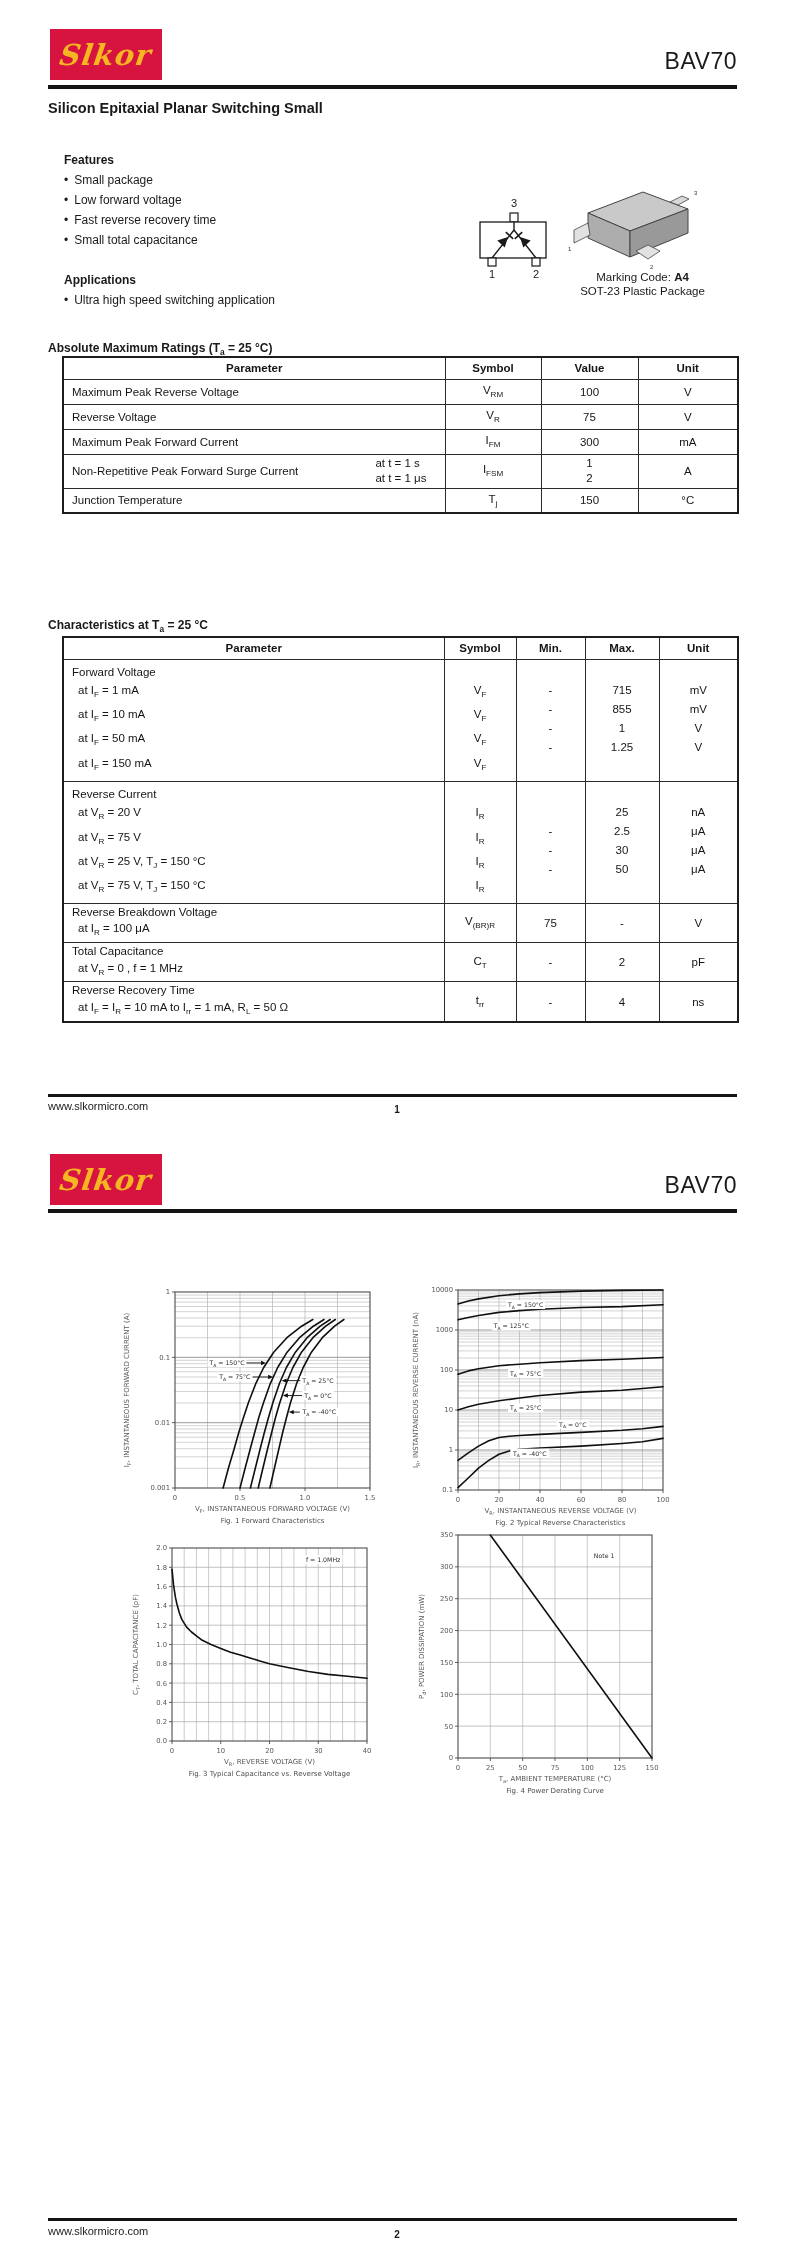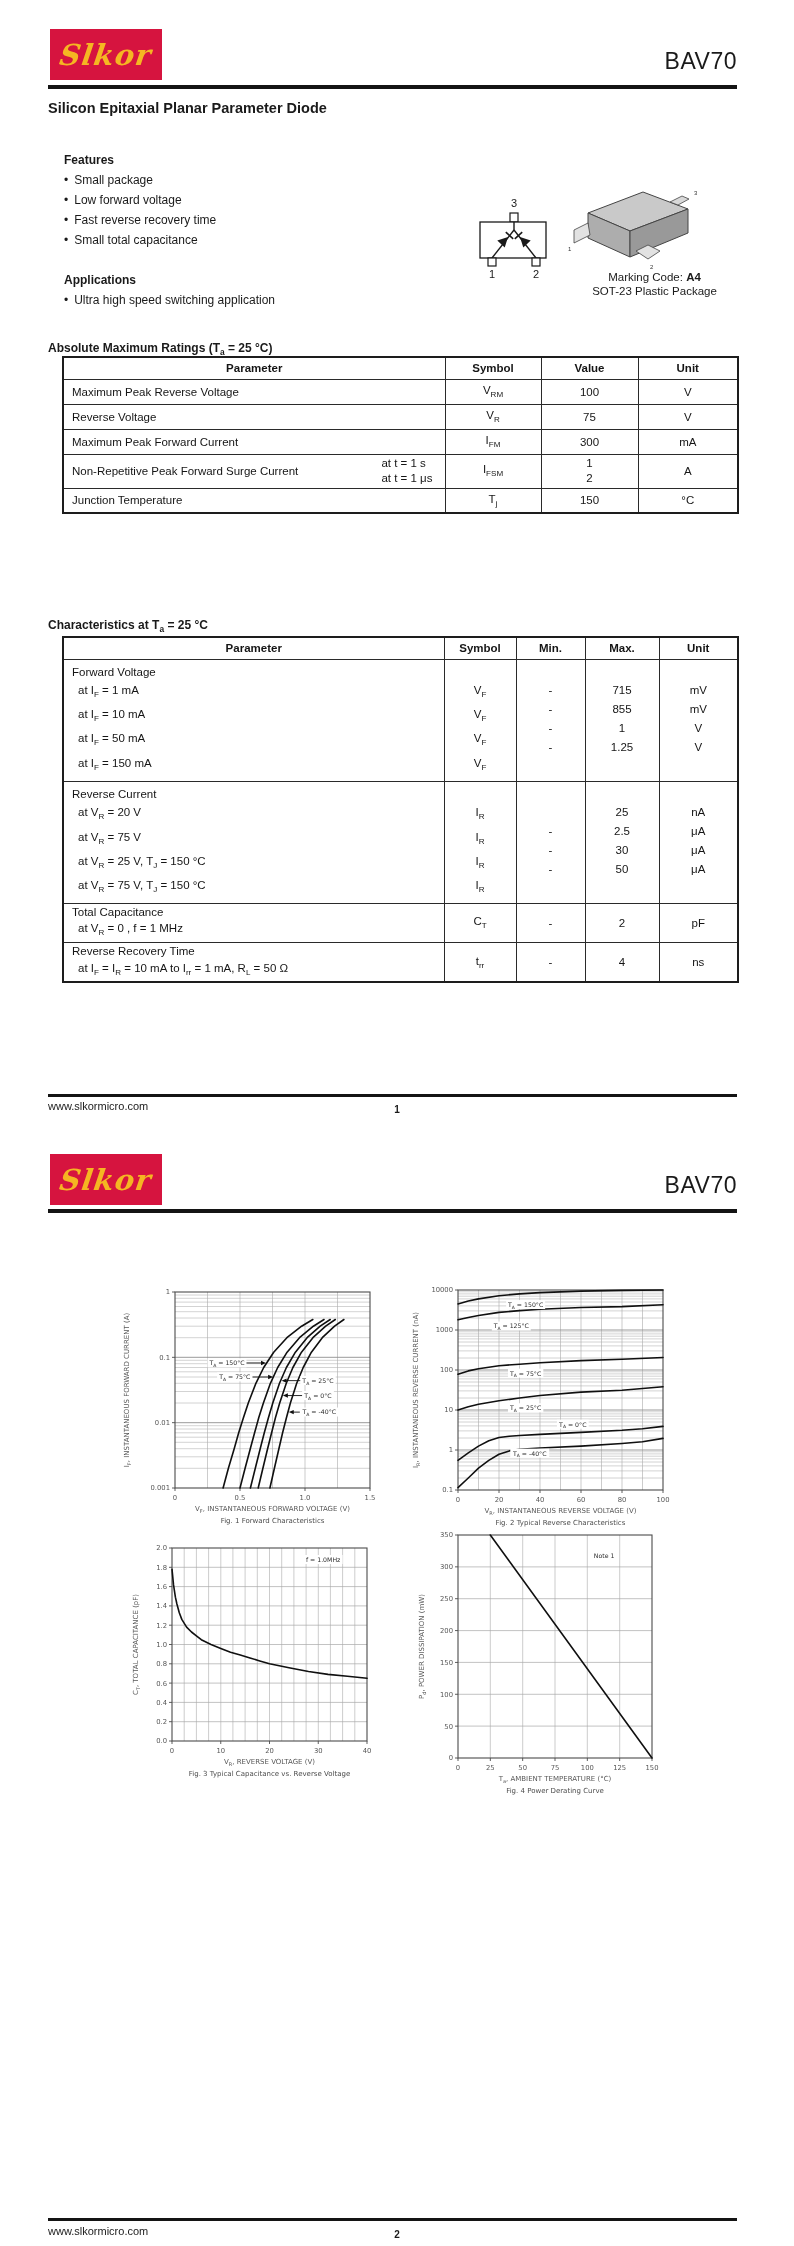--- a/index.html
+++ b/index.html
@@ -18,21 +18,21 @@
   ul.feat li{font-size:12px;line-height:20px}
   .bullet{margin-right:6px}
   .mark{font-size:11.5px;text-align:center;line-height:14px}
   table{border-collapse:collapse;table-layout:fixed;border:2px solid #1d1d1d}
   th,td{border:1px solid #2a2a2a;font-size:11.5px;color:#151515}
   th{height:22px;font-weight:bold;text-align:center}
   td.c{text-align:center;vertical-align:middle}
   td.p{text-align:left;padding-left:8px;vertical-align:middle}
   tr.r1 td{height:25px}
   tr.rs td{height:34px}
-  .pflex{display:flex;justify-content:space-between;align-items:center;padding-right:12px}
+  .pflex{display:flex;justify-content:space-between;align-items:center;padding-right:18px}
   .conds div{text-align:left;line-height:15px}
   .vstack div{line-height:15px}
   td.tp{vertical-align:top;padding-top:3px;padding-bottom:3px}
   .lng{line-height:18.8px;min-height:18.8px}
   .lns{line-height:16.5px;min-height:16.5px}
   td.p .ind{padding-left:6px}
   sub{font-size:70%}
   .footer-url{font-size:11px}
   .pageno{width:100%;text-align:center;font-size:10px;font-weight:bold}
   .pinlbl{font-size:11px;fill:#1a1a1a;font-family:"Liberation Sans",sans-serif}
@@ -48,21 +48,21 @@
 <body>
 
 <div class="sheet">
 
   <div class="abs logo" style="left:50px;top:29px;width:112px;height:51px">
     <span>Slkor</span>
   </div>
   <div class="abs partnum" style="top:48px;right:57px">BAV70</div>
   <div class="abs rule" style="left:48px;top:85px;width:689px;height:4px"></div>
 
-  <div class="abs doctitle" style="left:48px;top:100px">Silicon Epitaxial Planar Parameter Diode</div>
+  <div class="abs doctitle" style="left:48px;top:100px">Silicon Epitaxial Planar Switching Small</div>
 
   <div class="abs h2" style="left:64px;top:153px">Features</div>
   <ul class="abs feat" style="left:64px;top:170px">
       <li><span class="bullet">•</span>Small package</li>
       <li><span class="bullet">•</span>Low forward voltage</li>
       <li><span class="bullet">•</span>Fast reverse recovery time</li>
       <li><span class="bullet">•</span>Small total capacitance</li>
     </ul>
 
   <div class="abs h2" style="left:64px;top:273px">Applications</div>
@@ -92,21 +92,21 @@
     <polygon points="30,30 72,48 72,74 30,55" fill="#adadad" stroke="#444" stroke-width="1"></polygon>
     <polygon points="72,48 130,26 130,50 72,74" fill="#999999" stroke="#444" stroke-width="1"></polygon>
     <polygon points="112,19 124,13 131,16 120,22" fill="#d8d8d8" stroke="#444" stroke-width="0.8"></polygon>
     <polygon points="30,40 16,47 16,60 32,52" fill="#e2e2e2" stroke="#444" stroke-width="0.8"></polygon>
     <polygon points="78,68 90,62 102,68 90,76" fill="#e2e2e2" stroke="#444" stroke-width="0.8"></polygon>
     <text x="10" y="68" class="pkglbl">1</text>
     <text x="92" y="86" class="pkglbl">2</text>
     <text x="136" y="12" class="pkglbl">3</text>
   </svg>
 
-  <div class="abs mark" style="left:557px;top:270px;width:195px">
+  <div class="abs mark" style="left:545px;top:270px;width:195px">
     <div><span>Marking Code: </span><b>A4</b></div>
     <div>SOT-23 Plastic Package</div>
   </div>
 
   <div class="abs h2" style="left:48px;top:341px">Absolute Maximum Ratings (T<sub>a</sub> = 25 °C)</div>
   <table class="abs" style="left:62px;top:356px;width:675px">
       <colgroup>
         <col style="width:382px">
         <col style="width:96px">
         <col style="width:97px">
@@ -246,20 +246,30 @@
             <div class="lng">30</div>
             <div class="lng">50</div>
           </td>
           <td class="c tp">
             <div class="lng">&nbsp;</div>
             <div class="lng">nA</div>
             <div class="lng">μA</div>
             <div class="lng">μA</div>
             <div class="lng">μA</div>
           </td>
+        </tr>
+        <tr>
+          <td class="p">
+            <div class="lns">Reverse Breakdown Voltage</div>
+            <div class="lns ind">at I<sub>R</sub> = 100 μA</div>
+          </td>
+          <td class="c">V<sub>(BR)R</sub></td>
+          <td class="c">75</td>
+          <td class="c">-</td>
+          <td class="c">V</td>
         </tr>
         <tr>
           <td class="p">
             <div class="lns">Total Capacitance</div>
             <div class="lns ind">at V<sub>R</sub> = 0 , f = 1 MHz</div>
           </td>
           <td class="c">C<sub>T</sub></td>
           <td class="c">-</td>
           <td class="c">2</td>
           <td class="c">pF</td>

